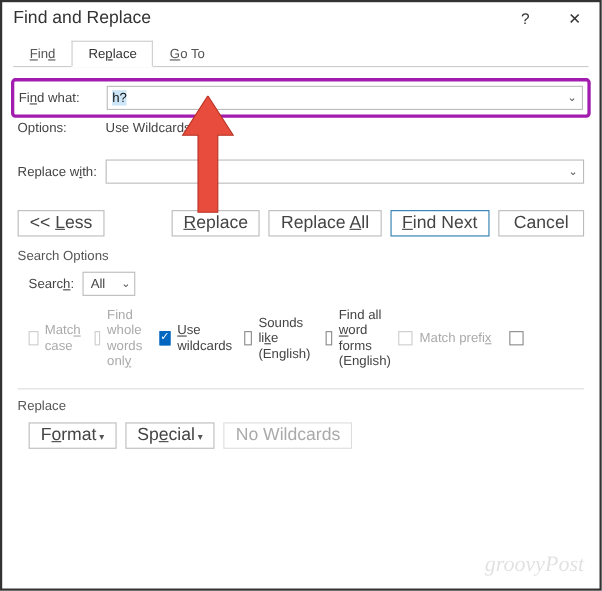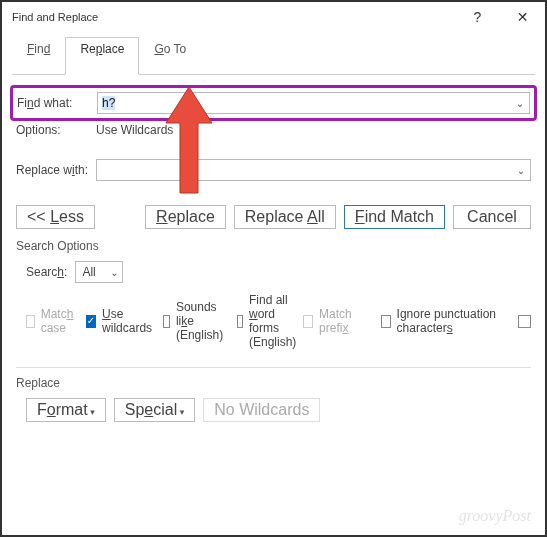--- a/index.html
+++ b/index.html
@@ -13,37 +13,37 @@
     height: 537px;
     position: relative;
     border: 2px solid #333;
   }
   .titlebar {
     display: flex;
     align-items: center;
     height: 30px;
     padding: 0 0 0 10px;
   }
-  .titlebar .title { flex: 1; font-size: 11px; color: #333; }
+  .titlebar .title { flex: 1; font-size: 16px; color: #333; }
   .titlebar .winbtn {
     width: 45px;
     height: 30px;
     display: flex;
     align-items: center;
     justify-content: center;
     font-size: 14px;
     color: #333;
   }
   .tabs {
     display: flex;
     margin: 4px 10px 0 10px;
     border-bottom: 1px solid #ccc;
   }
   .tab {
-    padding: 4px 14px 18px 14px;
+    padding: 4px 14px 4px 14px;
     color: #555;
     border: 1px solid transparent;
     border-bottom: none;
     position: relative;
     top: 1px;
   }
   .tab.active {
     border: 1px solid #ccc;
     border-bottom: 1px solid #fff;
     background: #fff;
@@ -175,21 +175,21 @@
     margin: 6px 0 0 10px;
   }
   .btn.drop::after { content: " ▾"; font-size: 9px; color:#555;}
   .btn.muted { color: #aaa; border-color:#ddd; }
   .watermark {
     position: absolute;
     right: 14px;
     bottom: 10px;
     font-family: Georgia, "Times New Roman", serif;
     font-style: italic;
-    font-size: 16px;
+    font-size: 20px;
     color: rgba(0,0,0,0.12);
     pointer-events: none;
   }
   .arrow-annotation {
     position: absolute;
     left: 162px;
     top: 85px;
     pointer-events: none;
   }
   .u { text-decoration: underline; text-decoration-thickness: 1px; }
@@ -233,63 +233,63 @@
       <div class="chev">⌄</div>
     </div>
   </div>
 
   <div class="buttons-row">
     <div class="less-holder">
       <button class="btn"><span>&lt;&lt; </span><span class="u">L</span><span>ess</span></button>
     </div>
     <button class="btn"><span class="u">R</span><span>eplace</span></button>
     <button class="btn"><span>Replace </span><span class="u">A</span><span>ll</span></button>
-    <button class="btn default"><span class="u">F</span><span>ind Match</span></button>
+    <button class="btn default"><span class="u">F</span><span>ind Next</span></button>
     <button class="btn">Cancel</button>
   </div>
 
   <div class="section-title">Search Options</div>
 
   <div class="search-line">
     <div>Searc<span class="u">h</span>:</div>
     <div class="smallcombo">
       <div class="v">All</div>
       <div class="c">⌄</div>
     </div>
   </div>
 
   <div class="check-cols">
     <div class="col">
       <div class="chk disabled">
         <span class="box"></span>
         <span>Matc<span class="u">h</span> case</span>
       </div>
+      <div class="chk disabled">
+        <span class="box"></span>
+        <span>Find whole words onl<span class="u">y</span></span>
+      </div>
       <div class="chk">
         <span class="box checked"></span>
         <span><span class="u">U</span>se wildcards</span>
       </div>
       <div class="chk">
         <span class="box"></span>
         <span>Sounds li<span class="u">k</span>e (English)</span>
       </div>
       <div class="chk">
         <span class="box"></span>
         <span>Find all <span class="u">w</span>ord forms (English)</span>
       </div>
     </div>
     <div class="col">
       <div class="chk disabled">
         <span class="box"></span>
         <span>Match prefi<span class="u">x</span></span>
       </div>
       <div style="height:13px;"></div>
-      <div class="chk">
-        <span class="box"></span>
-        <span>Ignore punctuation character<span class="u">s</span></span>
-      </div>
       <div class="chk">
         <span class="box"></span>
       </div>
     </div>
   </div>
 
   <hr class="sep">
 
   <div class="section-title">Replace</div>
   <div class="replace-bottom">

